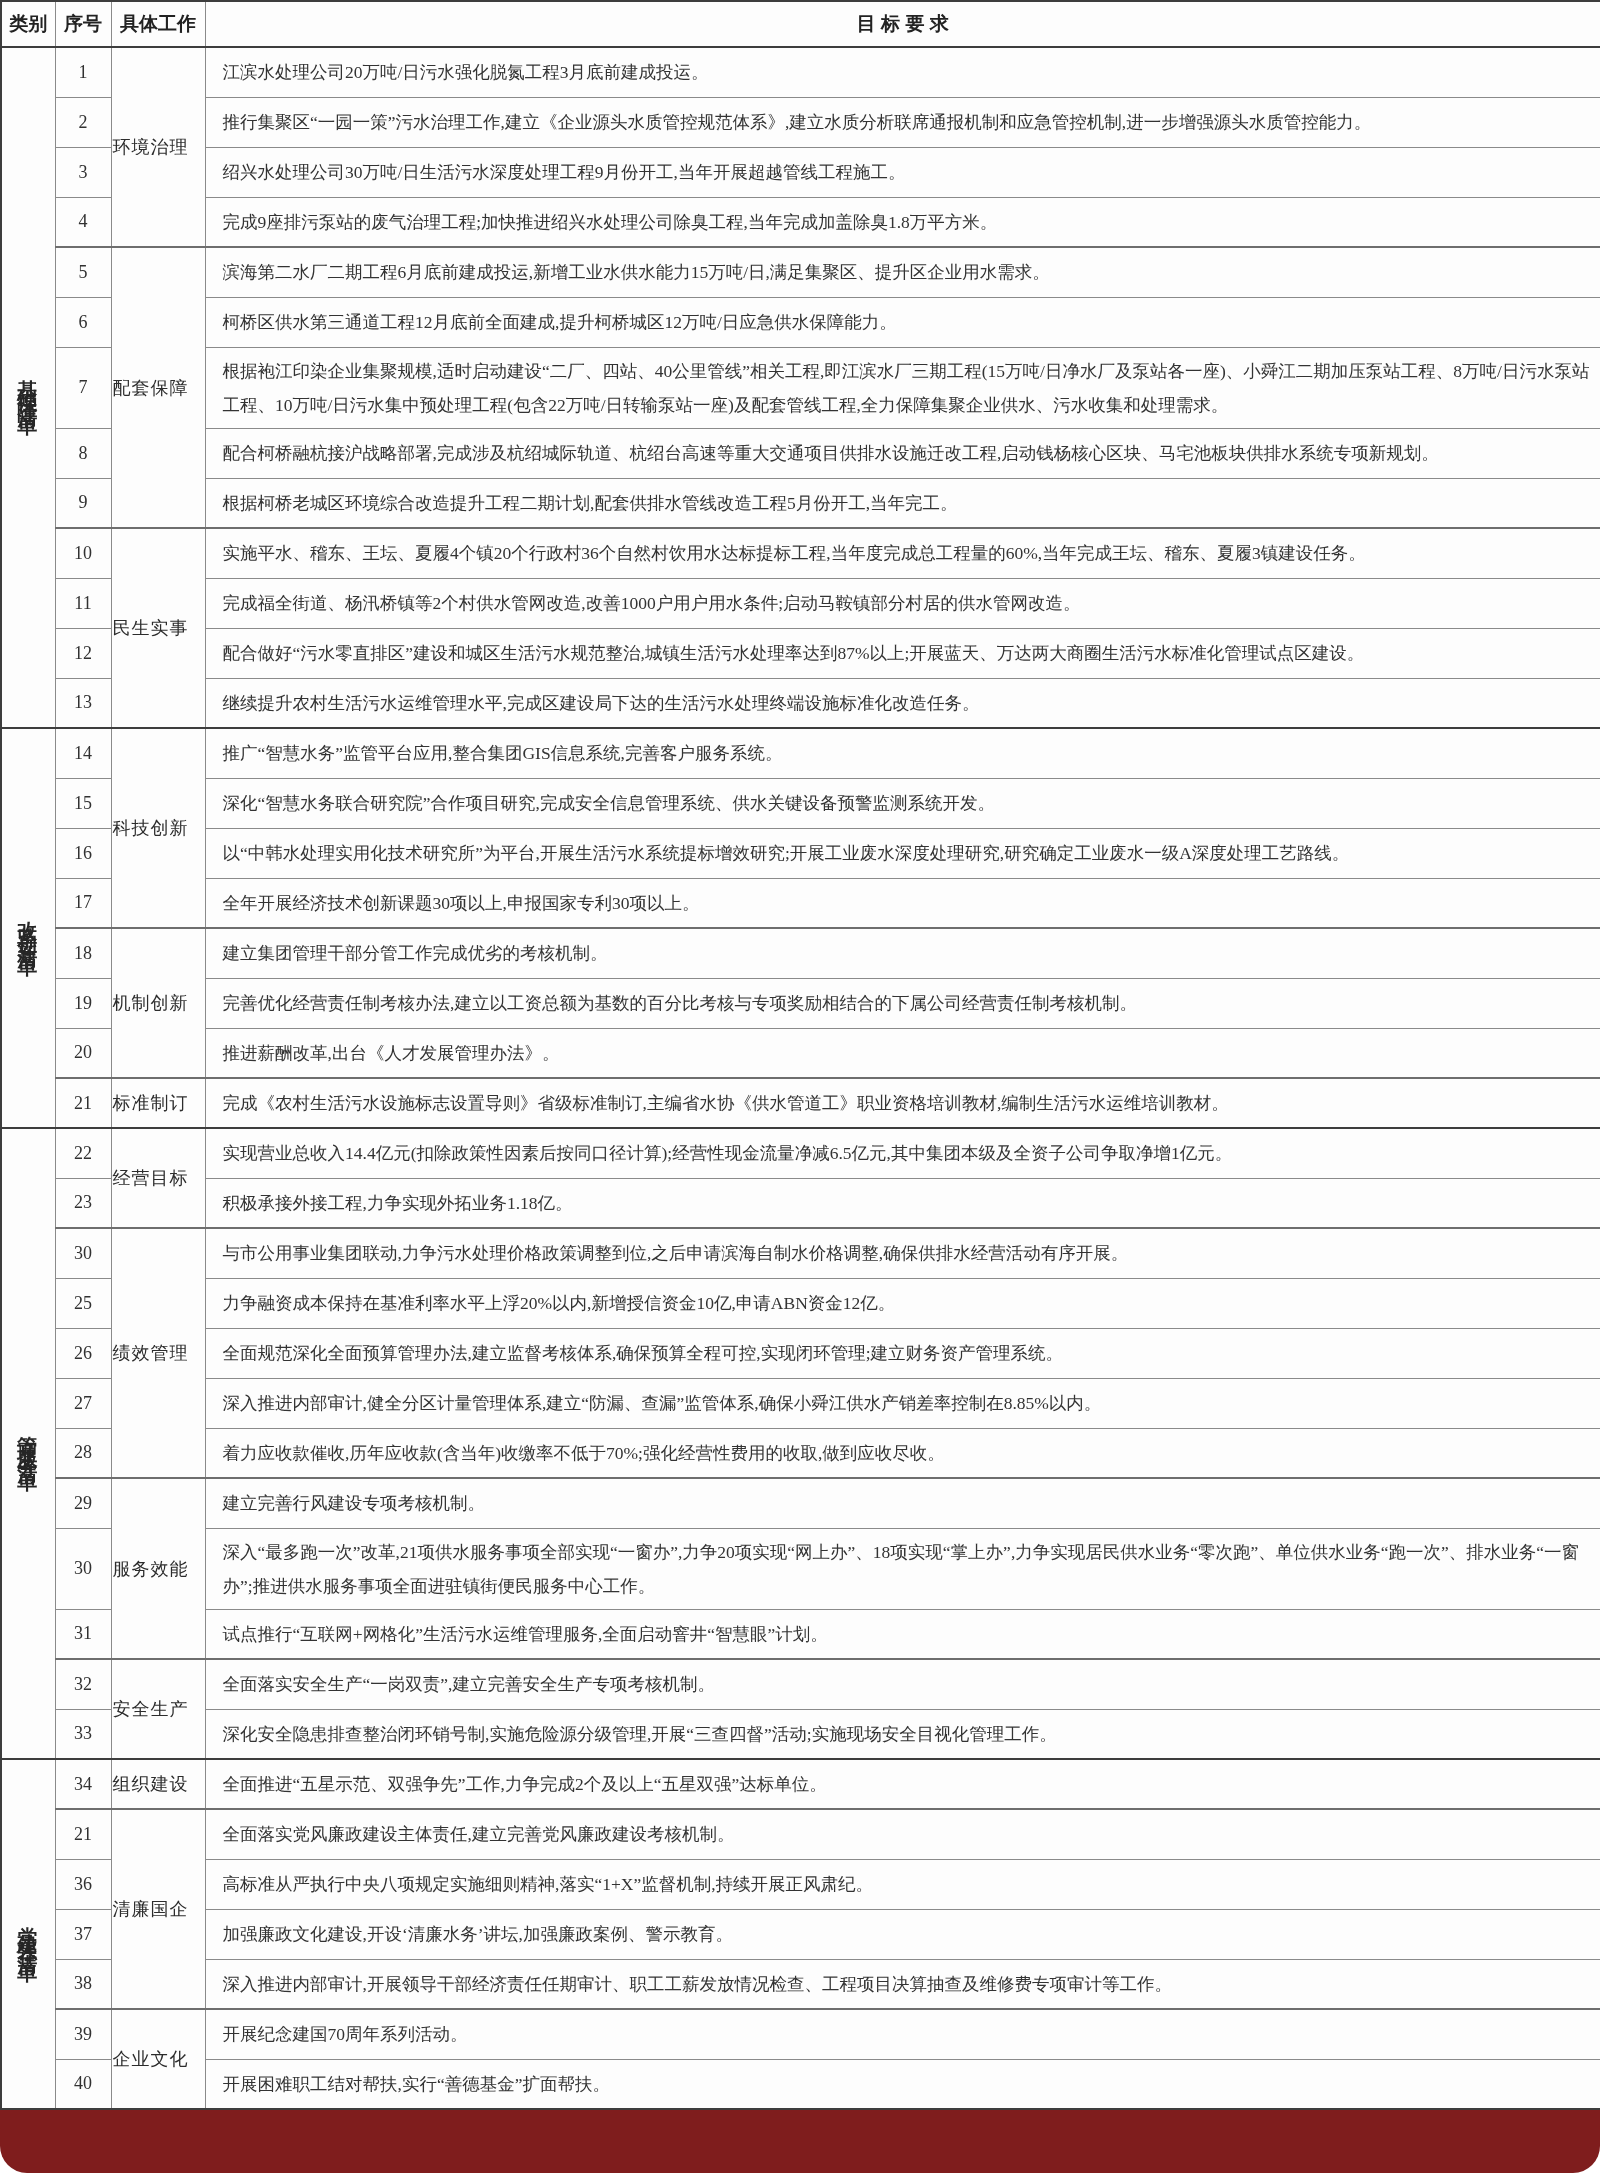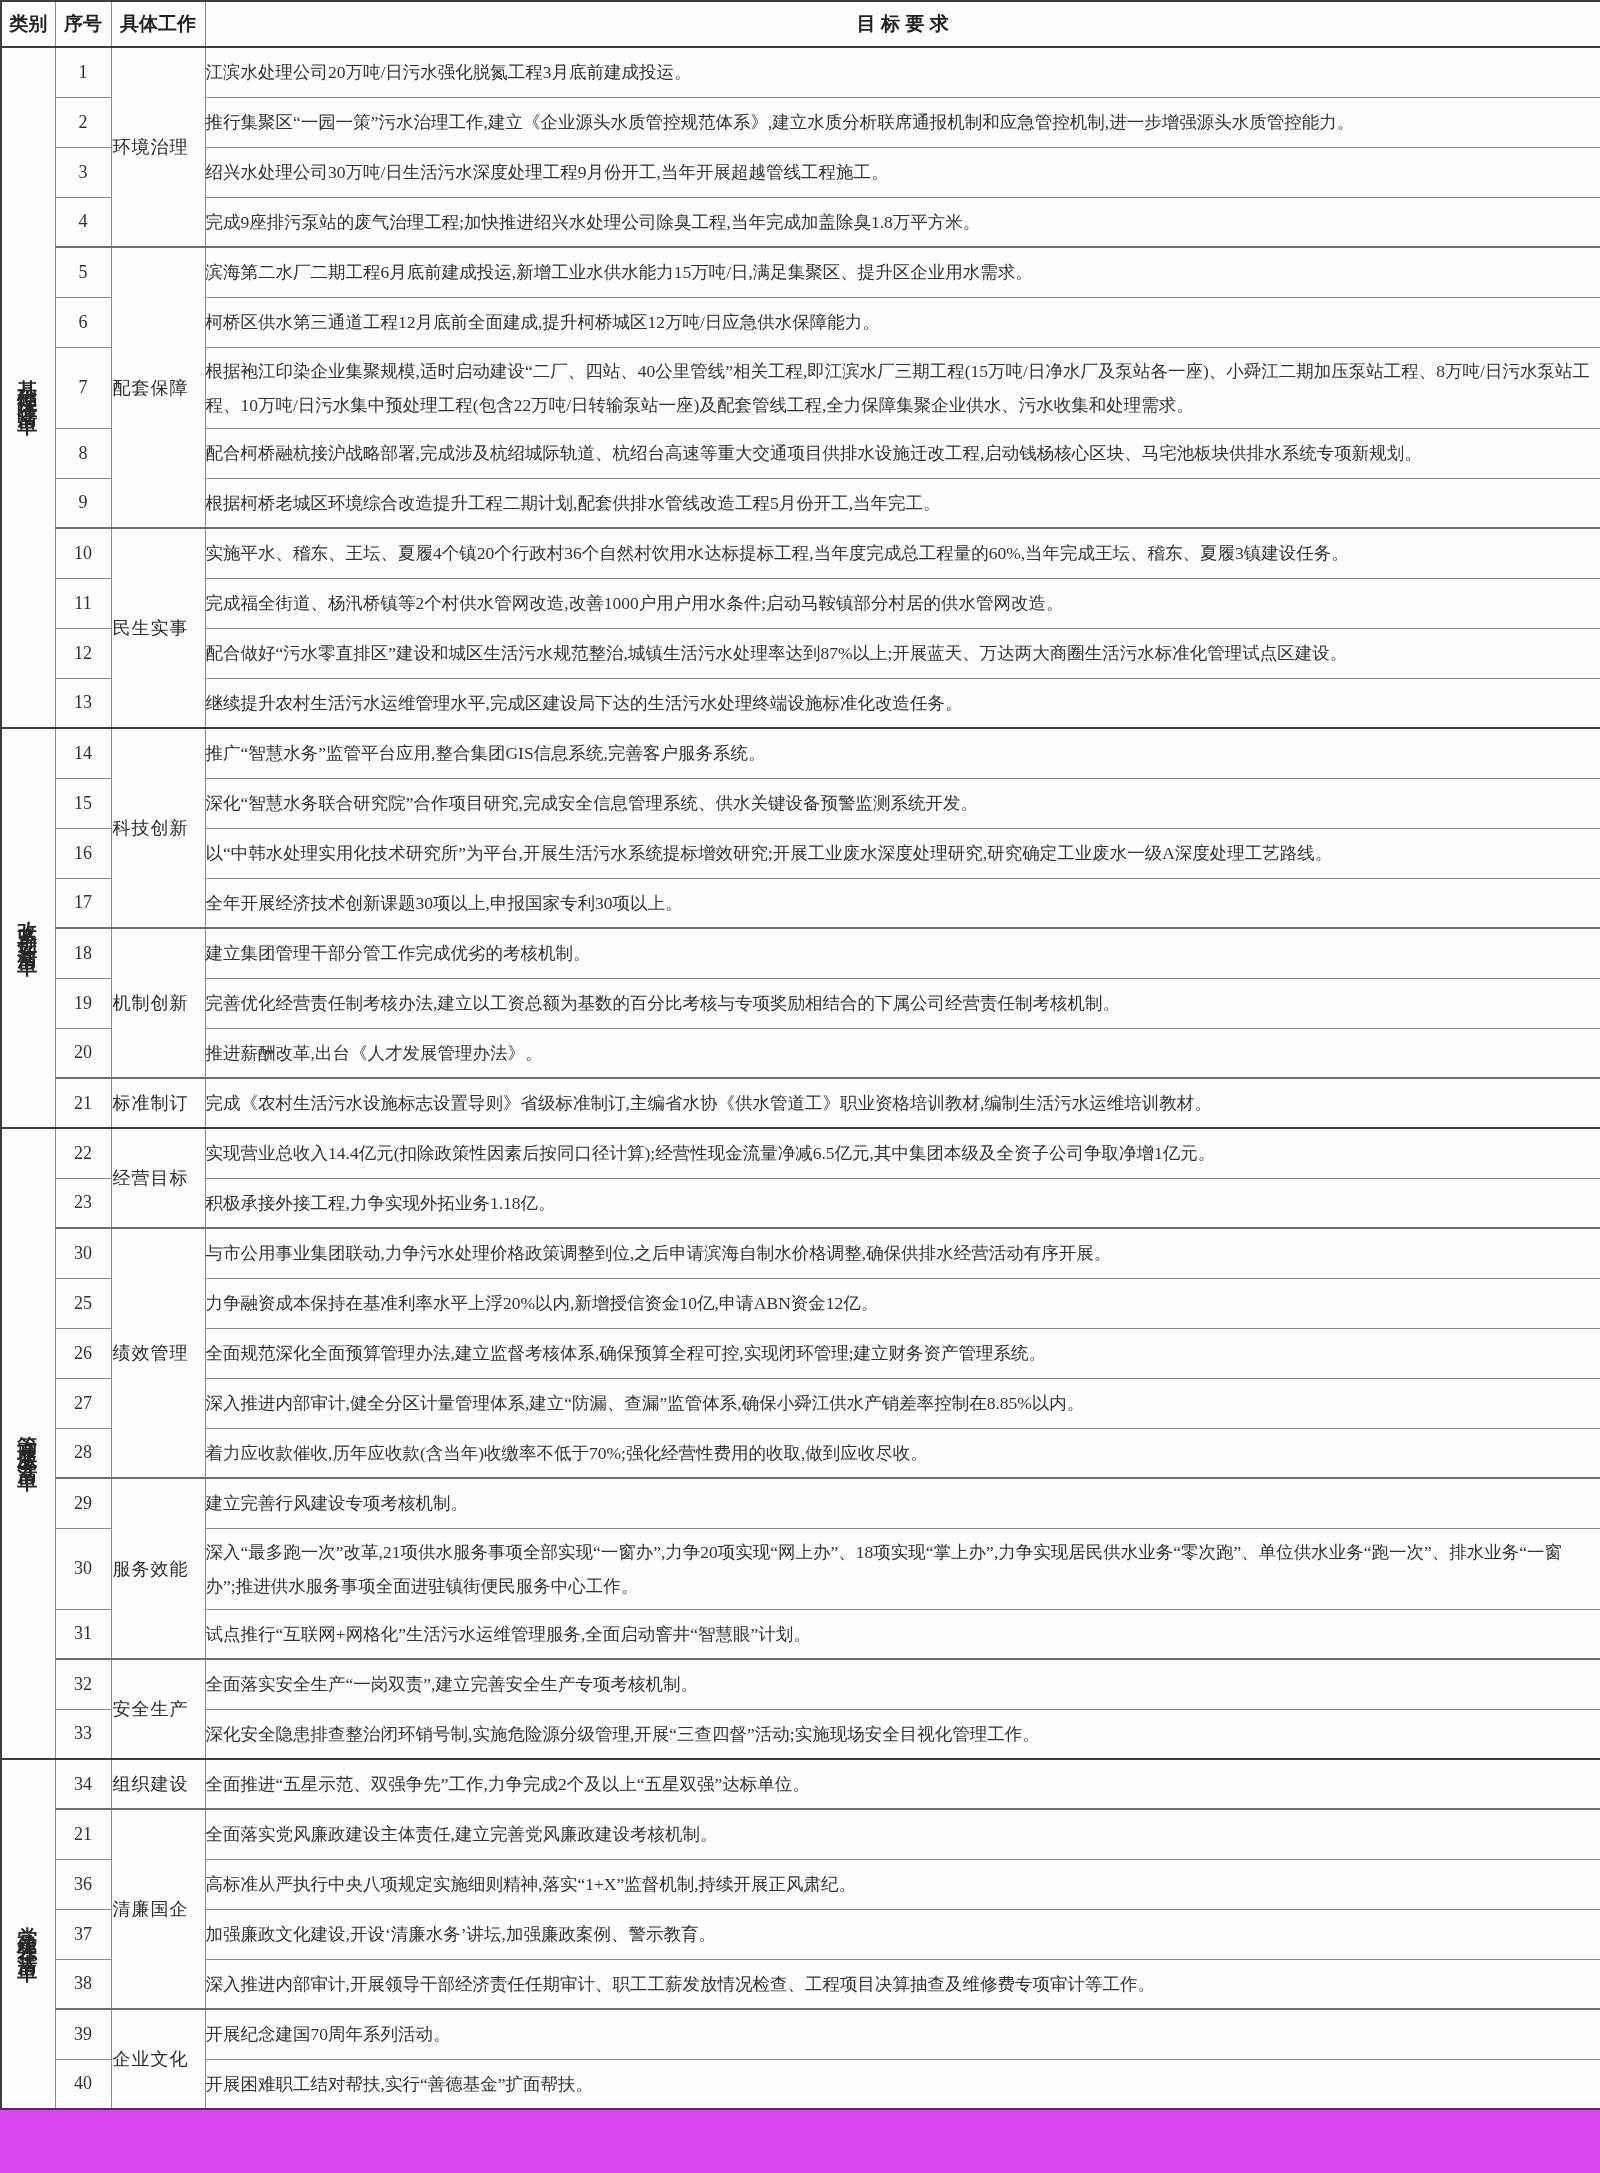--- a/index.html
+++ b/index.html
@@ -1,30 +1,30 @@
 <!DOCTYPE html>
 <html><head>
 <meta charset="utf-8">
 <style>
   html,body{margin:0;padding:0;background:#ffffff;}
-  .page{width:1600px;min-height:2173px;background:#d946ef;}
+  .page{width:1600px;min-height:2173px;background:#7f1d1d;border-radius:27px;}
   table{border-collapse:collapse;table-layout:fixed;width:1600px;
         font-family:"Liberation Serif","DejaVu Serif",serif;color:#313131;
         border:2px solid #3d3d3d;background:#fdfdfd;}
   th,td{border:1px solid #8a8a8a;box-sizing:border-box;}
   thead tr{height:46px;}
   thead th{font-family:"Liberation Sans","DejaVu Sans",sans-serif;
            font-size:19px;font-weight:bold;text-align:center;color:#222;
            border-bottom:1px solid #5a5a5a;}
   tbody tr{height:50px;}
   td.cat{text-align:center;vertical-align:middle;font-weight:bold;font-size:20px;color:#262626;}
   td.cat span{writing-mode:vertical-rl;text-orientation:upright;letter-spacing:7px;display:inline-block;}
   td.no{text-align:center;vertical-align:middle;font-size:18px;}
   td.work{vertical-align:middle;font-size:18px;letter-spacing:1px;color:#2c2c2c;}
-  td.target{text-align:left;vertical-align:middle;padding:6px 10px 6px 0;
+  td.target{text-align:left;vertical-align:middle;padding:6px 10px 6px 17px;
             font-size:17.5px;line-height:34px;color:#333;}
   tr.group-start td{border-top:2px solid #6e6e6e;}
   tr.cat-start td{border-top:2px solid #3d3d3d;}
 </style>
 </head>
 <body>
 
 <div class="page">
   <table>
     <colgroup>

